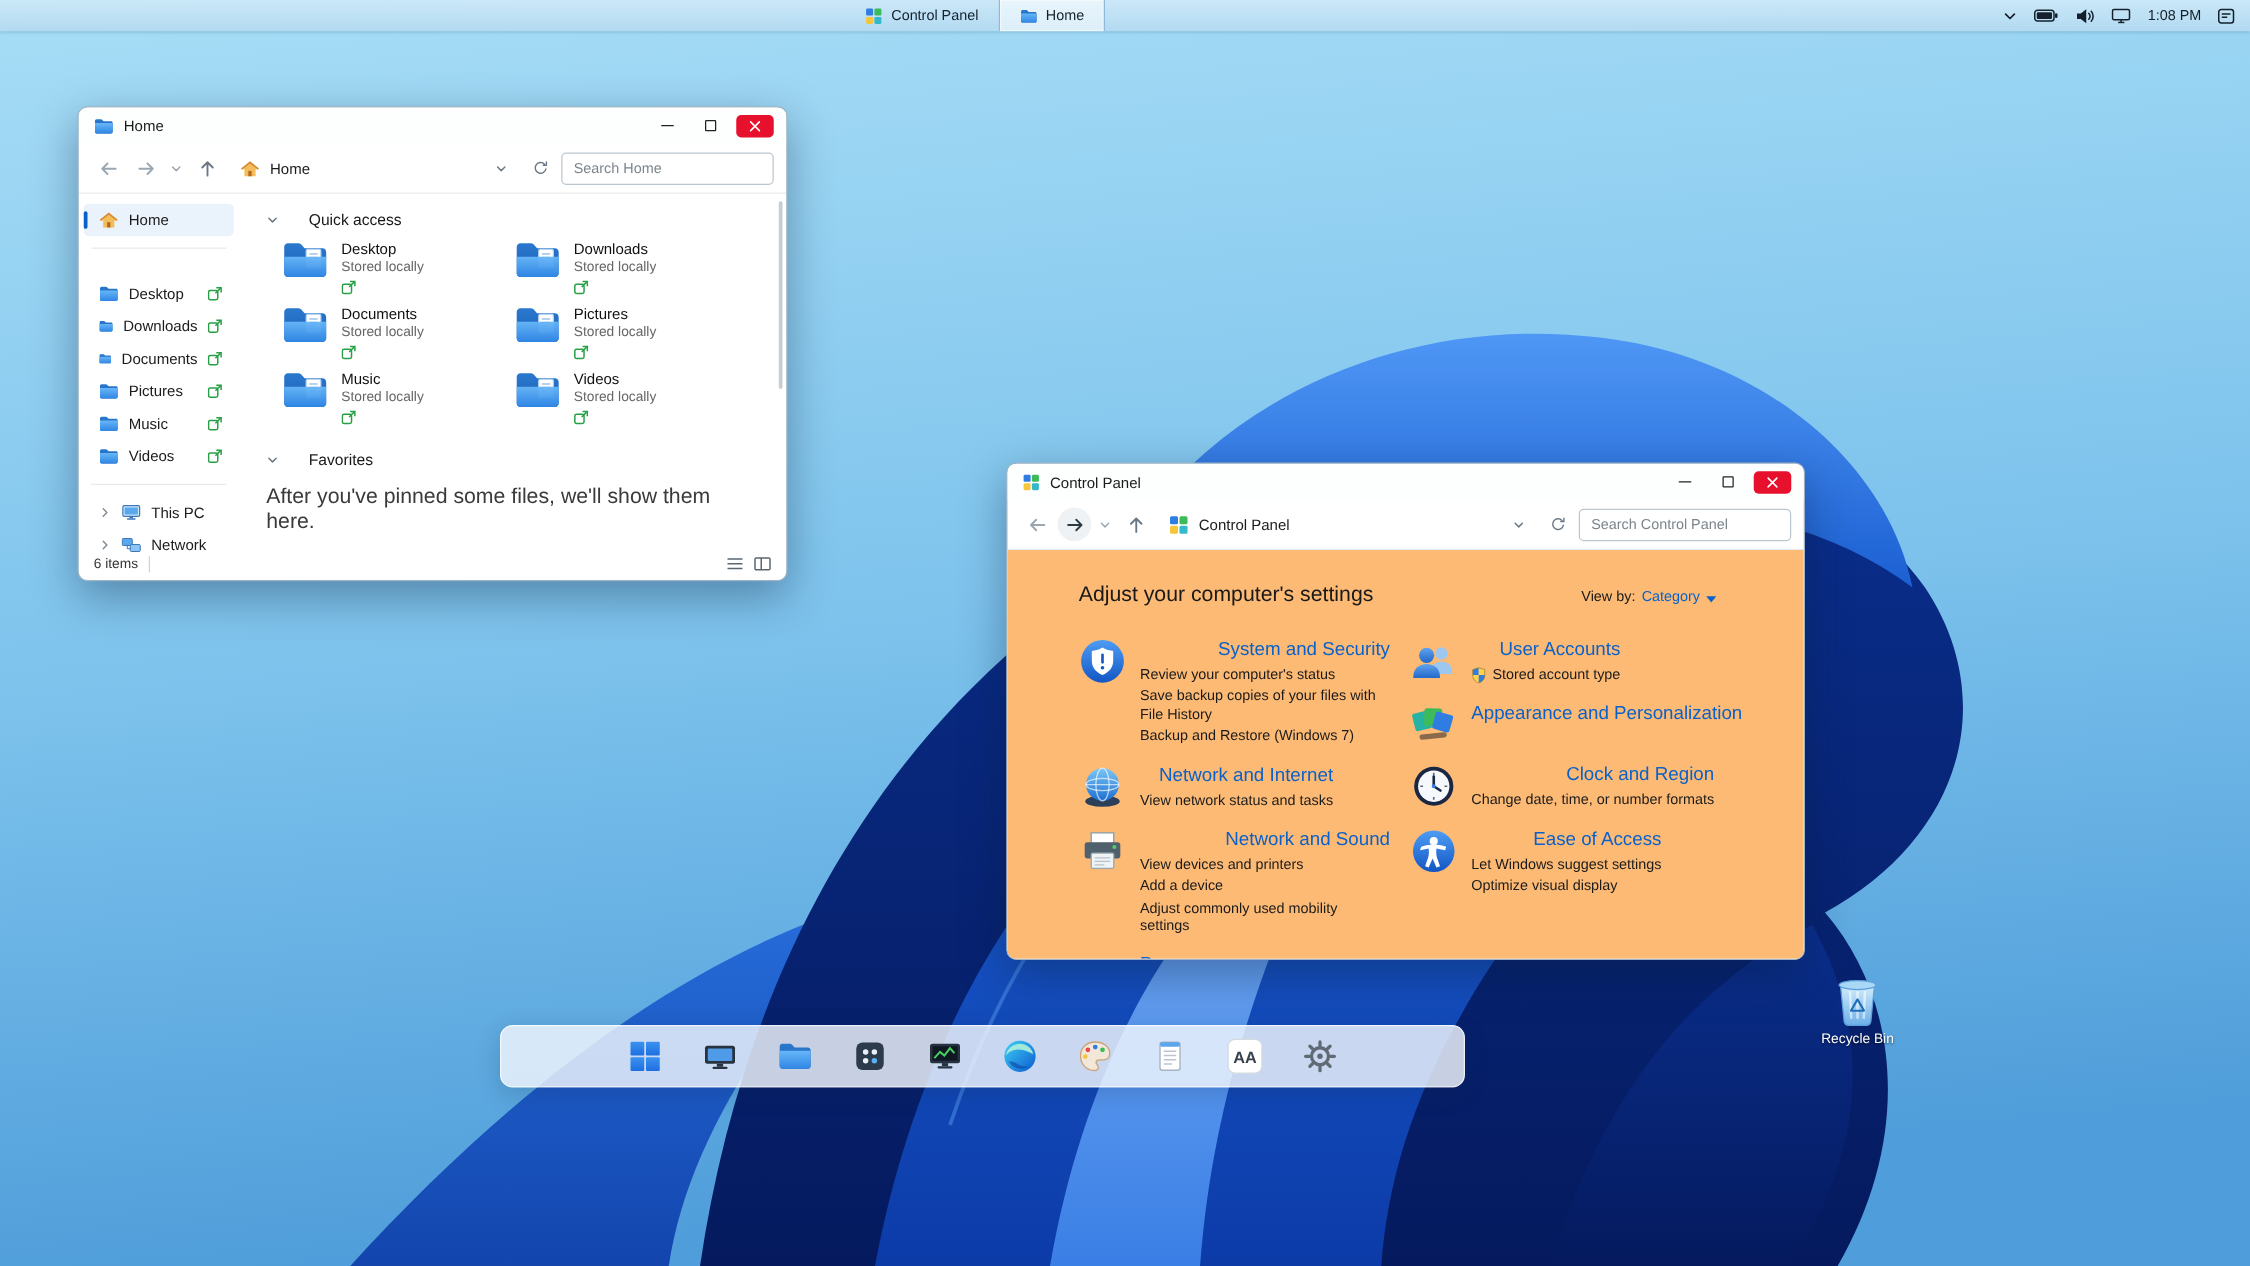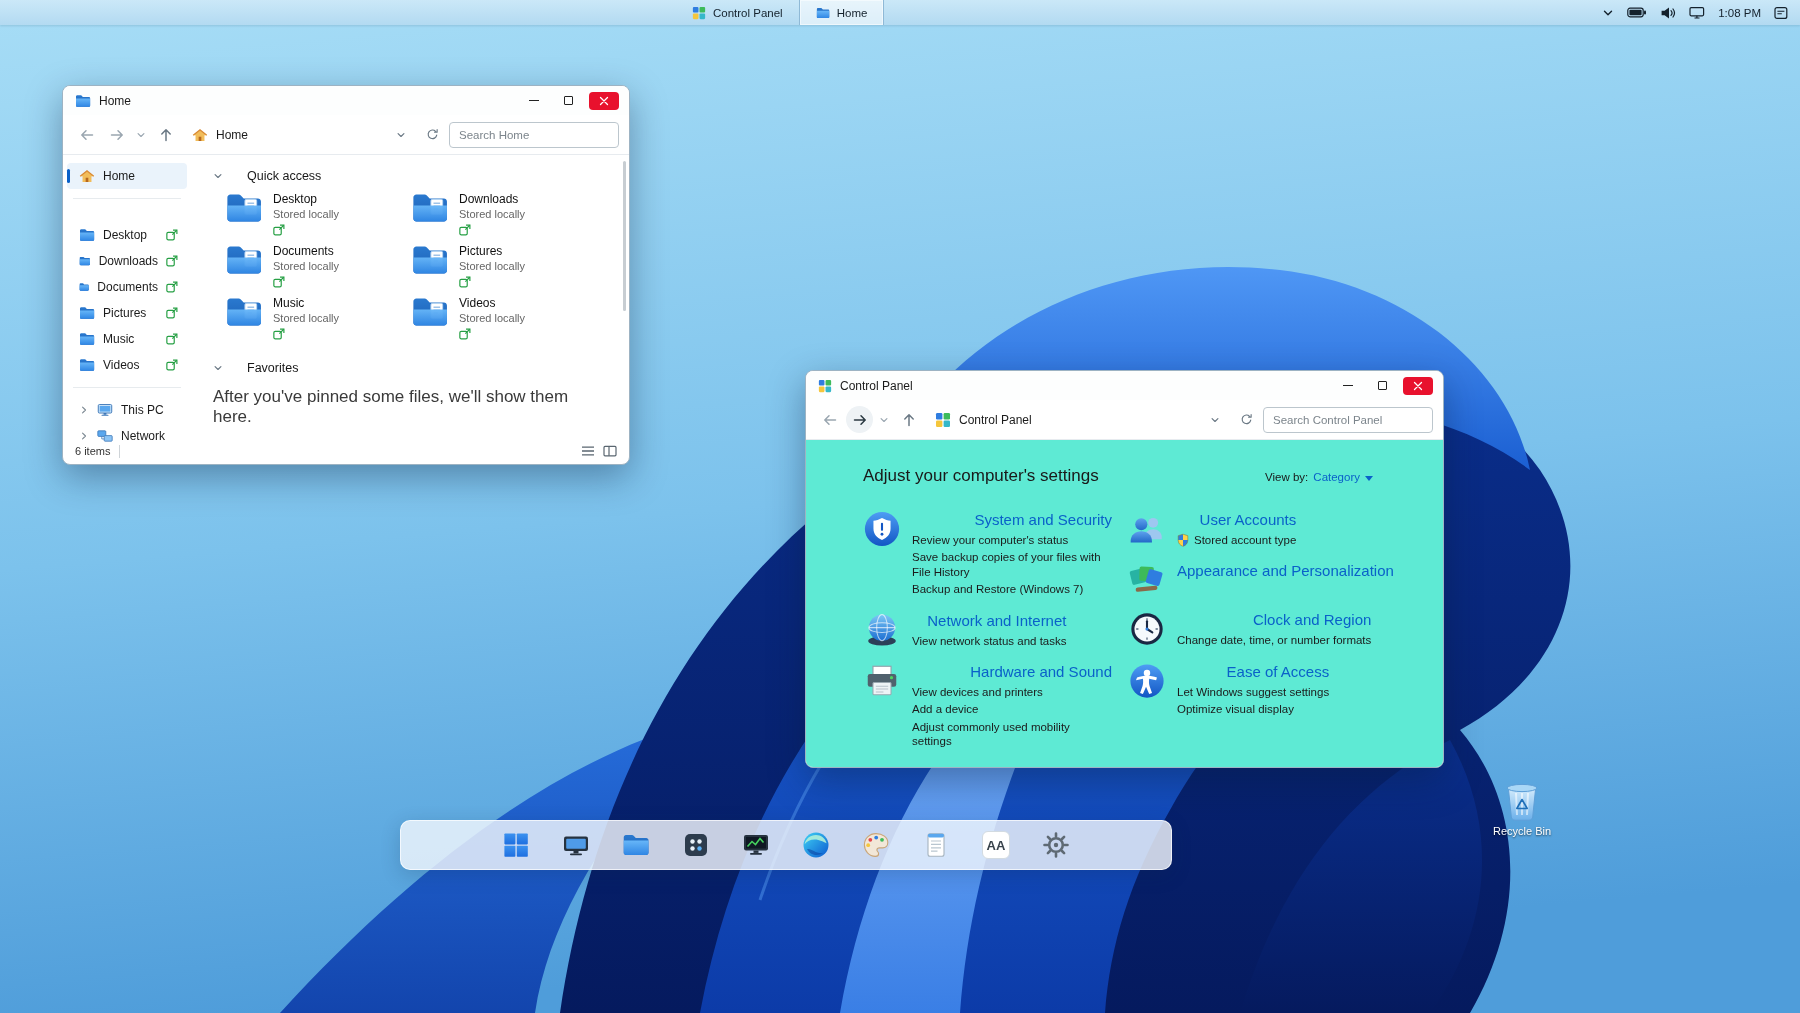--- a/index.html
+++ b/index.html
@@ -66,21 +66,21 @@
   .qshare { display:flex; margin-top:2px; }
   .fav-empty { font-size:17px; color:#3a3a3a; text-align:left; margin:12px 8px 18px 0; }
   .ex-scroll { position:absolute; right:3px; top:6px; width:3px; height:150px; background:#c7cdd2; border-radius:2px; }
 
   .statusbar { flex:0 0 auto; height:26px; display:flex; align-items:center; gap:9px; padding:0 12px; font-size:11px; color:#333; }
   .status-divider { width:1px; height:13px; background:#cfd4d8; }
   .status-views { margin-left:auto; display:flex; gap:8px; color:#5a6670; }
 
   
   .cpanel { left:805px; top:370px; width:639px; height:398px; }
-  .cp-content { flex:1; padding:26px 22px 0 57px; background:#5eead4; overflow:hidden; }
+  .cp-content { flex:1; padding:26px 22px 0 57px; background:#fdba74; overflow:hidden; }
   .cp-headrow { display:flex; align-items:baseline; padding-right:48px; margin-bottom:24px; }
   .cp-heading { font-size:17px; font-weight:400; color:#191919; }
   .viewby { margin-left:auto; display:flex; align-items:center; gap:5px; font-size:11.5px; color:#191919; }
   .viewby .val { color:#0a61c9; }
   .viewby .tri { width:0; height:0; border-left:4px solid transparent; border-right:4px solid transparent; border-top:5px solid #0a61c9; margin-top:2px; }
   .cp-cols { display:flex; }
   .col-left { width:265px; flex:0 0 auto; }
   .col-right { flex:1; }
   .cat { display:flex; gap:11px; margin-bottom:11px; }
   .cat-icon { width:38px; height:38px; flex:0 0 auto; }
@@ -92,21 +92,21 @@
 
   
   .dock { position:absolute; left:400px; top:820px; width:772px; height:50px; border-radius:10px; z-index:30;
     background:rgba(241,247,253,.82); border:1px solid rgba(255,255,255,.7); box-shadow:0 5px 20px rgba(15,40,70,.2);
     display:flex; align-items:center; justify-content:center; gap:28px; }
   .dock-icon { width:32px; height:32px; display:flex; align-items:center; justify-content:center; border-radius:6px; }
   .fonts-tile { width:28px; height:28px; background:#fff; border:1px solid #d3dbe1; border-radius:6px;
     display:flex; align-items:center; justify-content:center; font-size:13px; font-weight:bold; color:#38424b; }
 
   
-  .recycle { position:absolute; left:1492px; top:779px; width:60px; display:flex; flex-direction:column; align-items:center; gap:2px; z-index:5; }
+  .recycle { position:absolute; left:1456px; top:779px; width:60px; display:flex; flex-direction:column; align-items:center; gap:2px; z-index:5; }
   .recycle-label { font-size:11px; color:#fff; text-shadow:0 1px 2px rgba(0,0,0,.65); }
 
   .ic10 { width:10px; height:10px; } .ic12 { width:12px; height:12px; } .ic13 { width:13px; height:13px; }
   .ic14 { width:14px; height:14px; } .ic16 { width:16px; height:16px; }
 </style>
 </head>
 <body>
 
 <svg width="0" height="0" style="position:absolute" aria-hidden="true">
   <defs>
@@ -806,21 +806,21 @@
           <div class="cat-text">
             <div class="cat-title">Network and Internet</div>
             <div class="cat-link">View network status and tasks</div>
           </div>
         </div>
         <div class="cat">
           <svg class="cat-icon">
               <use href="#i-printer"></use>
             </svg>
           <div class="cat-text">
-            <div class="cat-title">Hardware and Sound</div>
+            <div class="cat-title">Network and Sound</div>
             <div class="cat-link">View devices and printers</div>
             <div class="cat-link">Add a device</div>
             <div class="cat-link">Adjust commonly used mobility settings</div>
           </div>
         </div>
         <div class="cat">
           <svg class="cat-icon">
               <use href="#i-programs"></use>
             </svg>
           <div class="cat-text">

